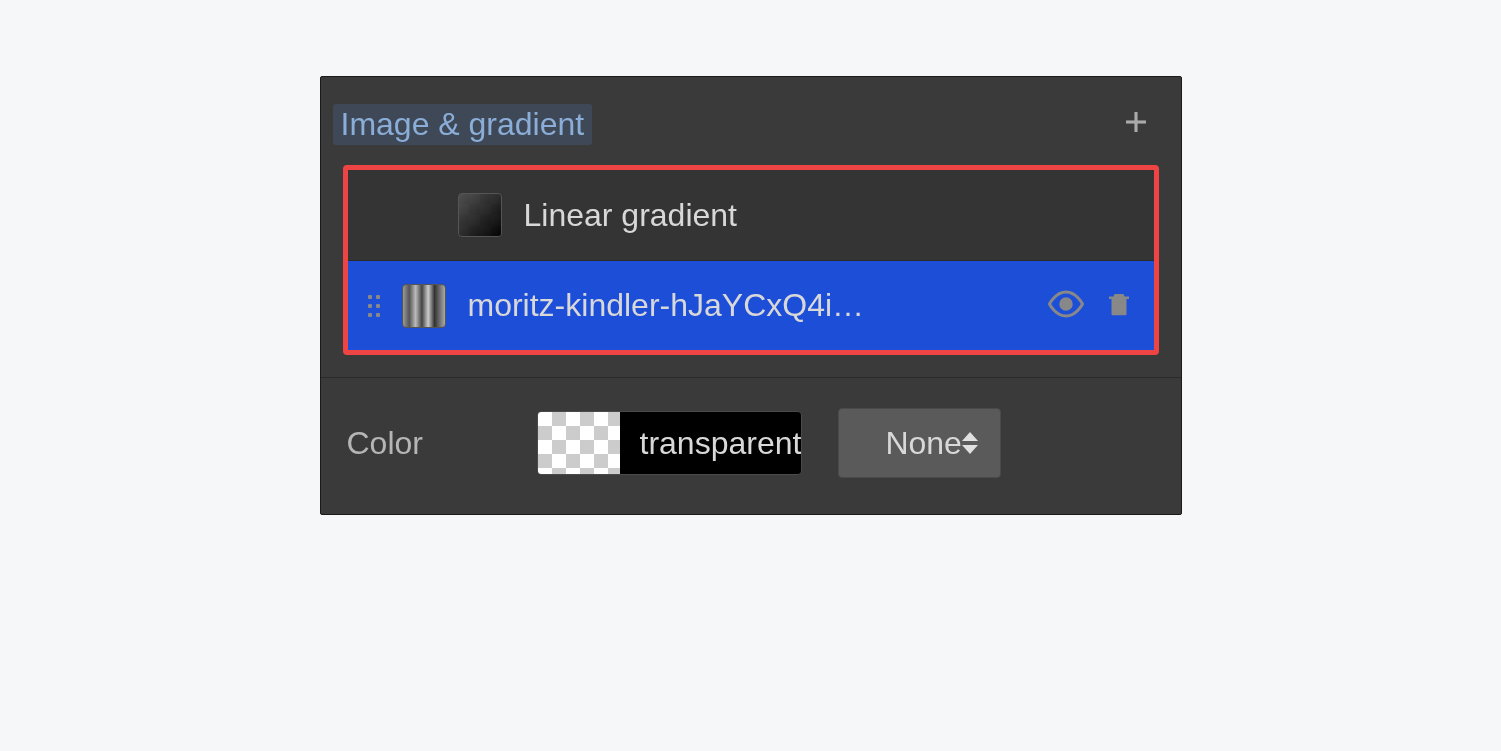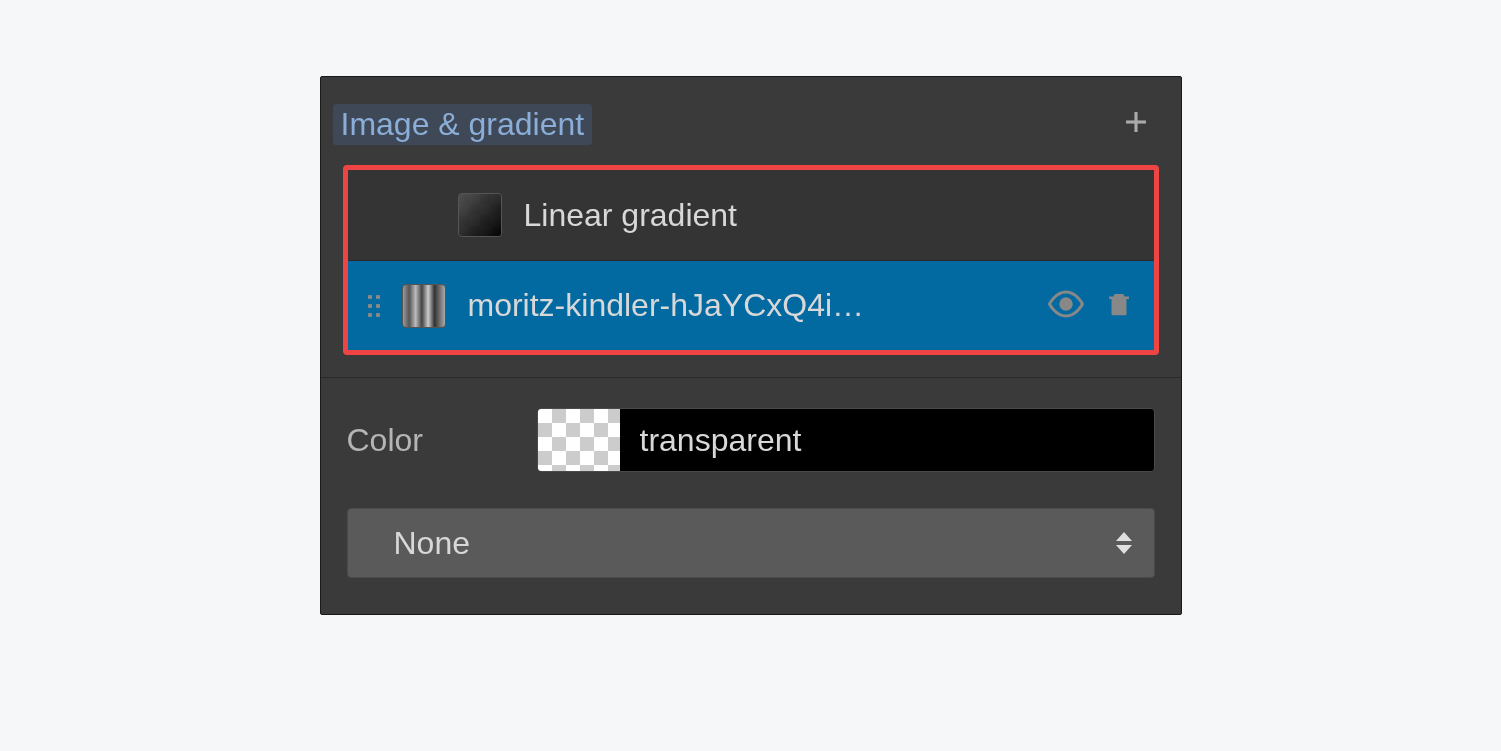--- a/index.html
+++ b/index.html
@@ -54,21 +54,21 @@
       background: #343434;
       height: 90px;
       padding: 0 20px;
       gap: 22px;
       cursor: pointer;
     }
     .layer-item + .layer-item {
       border-top: 1px solid #2a2a2a;
     }
     .layer-item.hovered {
-      background: #0369a1;
+      background: #1d4ed8;
     }
     .drag-handle {
       width: 12px;
       display: flex;
       flex-direction: column;
       gap: 5px;
       align-items: center;
       color: #888;
       visibility: hidden;
     }
@@ -136,21 +136,20 @@
       color: #888;
       cursor: pointer;
     }
     .divider {
       height: 1px;
       background: #2a2a2a;
     }
     .controls {
       padding: 30px 26px 36px 26px;
       display: flex;
-      flex-direction: column;
       gap: 36px;
     }
     .control-row {
       display: flex;
       align-items: center;
       gap: 0;
     }
     .control-label {
       color: #b5b5b5;
       font-size: 32px;

